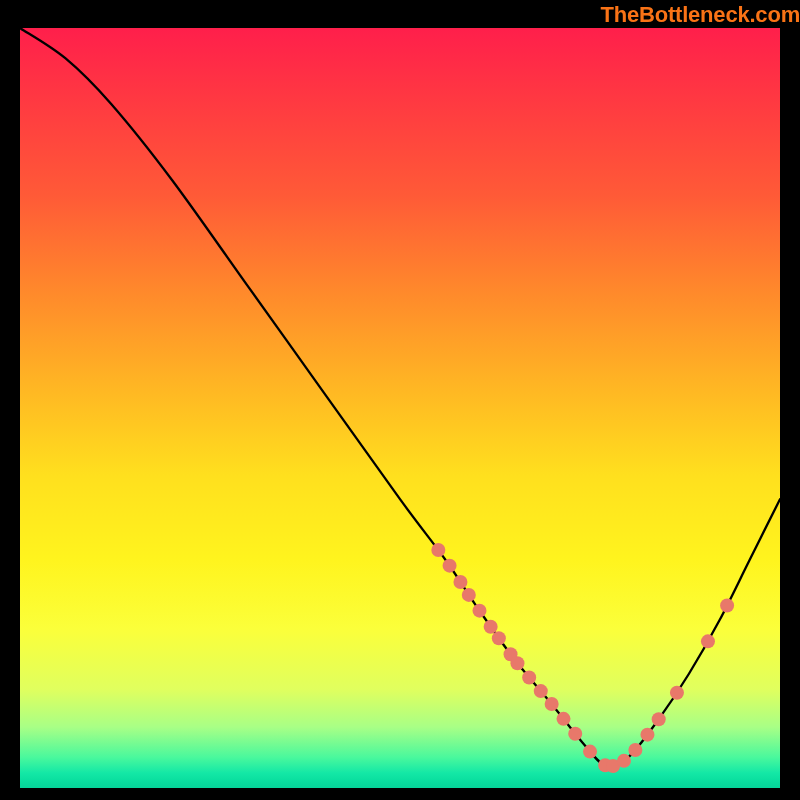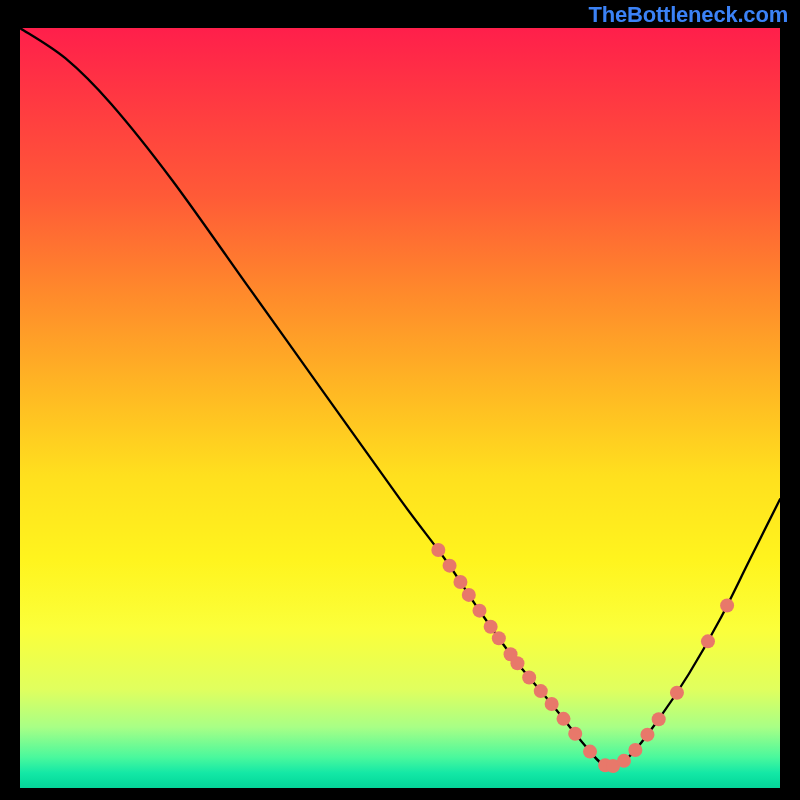--- a/index.html
+++ b/index.html
@@ -11,22 +11,22 @@
     overflow: hidden;
   }
   .container {
     position: relative;
     width: 800px;
     height: 800px;
   }
   .watermark {
     position: absolute;
     top: 2px;
-    right: 12px;
-    color: #3b82f6;
+    right: 0;
+    color: #f97316;
     font-family: Arial, Helvetica, sans-serif;
     font-size: 22px;
     font-weight: 600;
     letter-spacing: -0.2px;
     z-index: 20;
   }
   .plot-frame {
     position: absolute;
     left: 20px;
     top: 28px;

